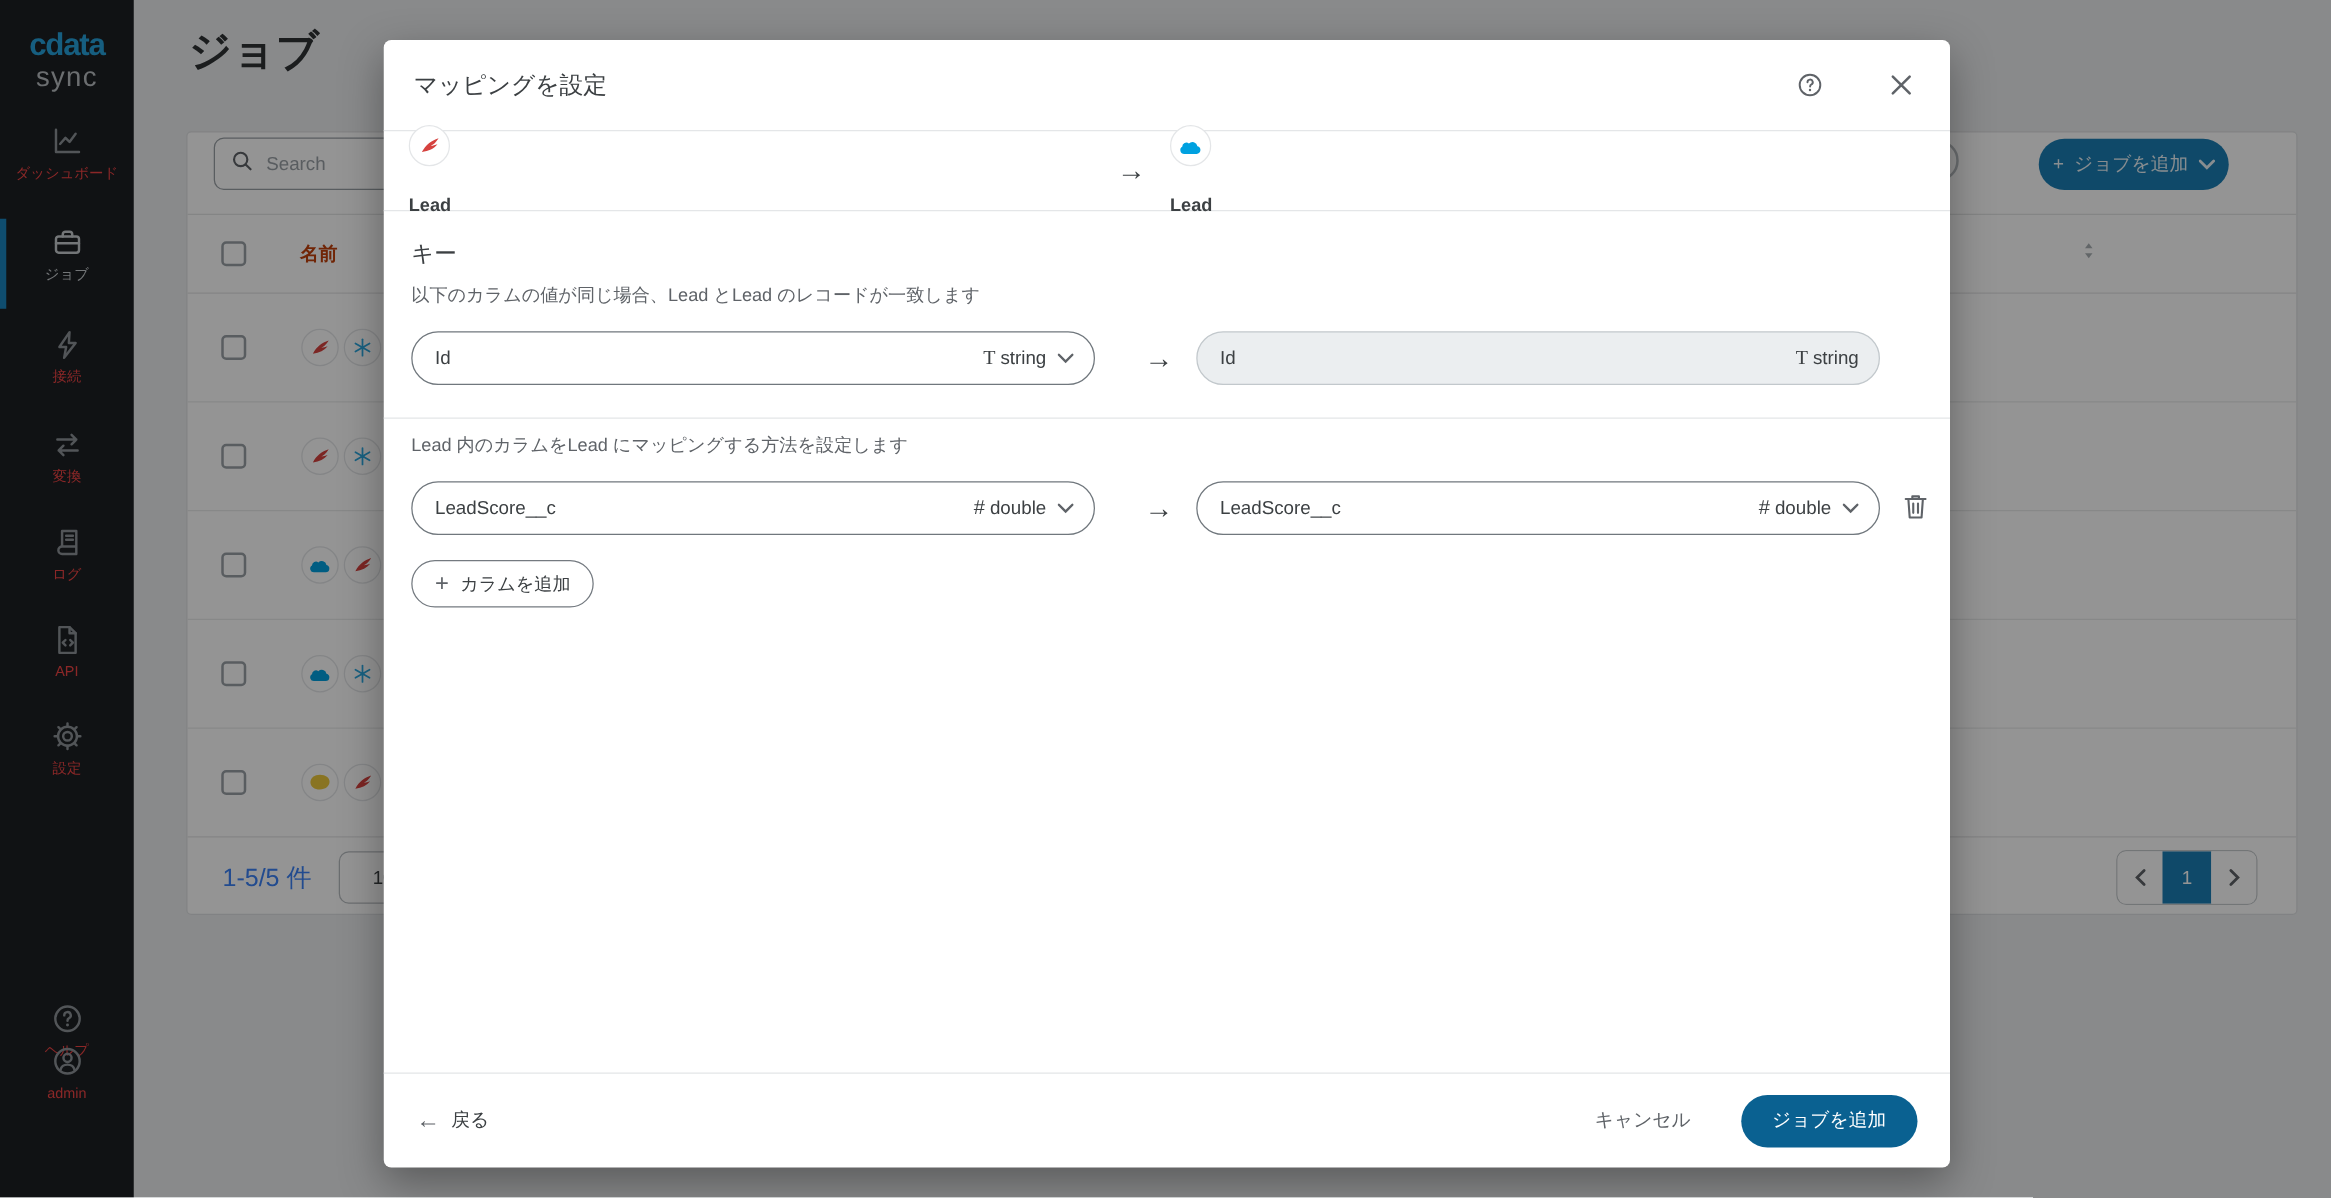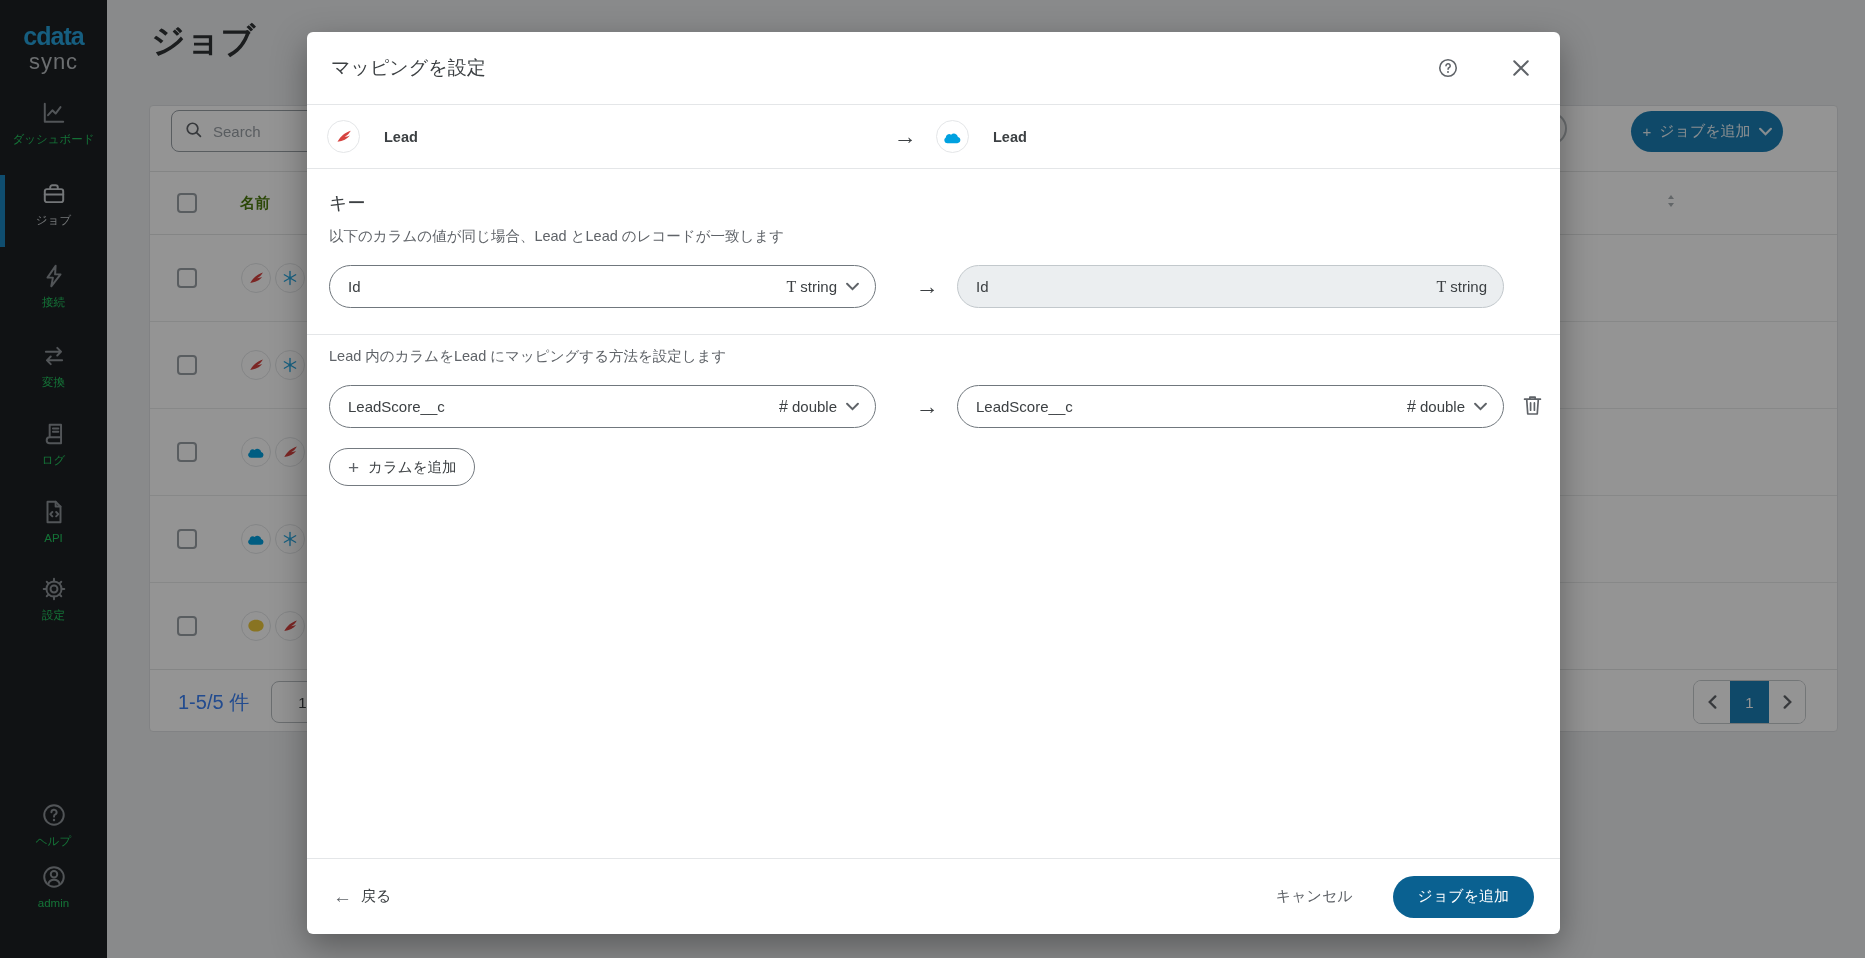--- a/index.html
+++ b/index.html
@@ -7,21 +7,21 @@
     font-family:"Liberation Sans", sans-serif; }
   .app { position:relative; width:1865px; height:958px; }
 
   
   .sidebar { position:absolute; left:0; top:0; width:107px; height:958px;
     background:#1d2024; z-index:1; }
   .logo { text-align:center; padding-top:24px; }
   .logo-brand { font-size:25px; font-weight:bold; letter-spacing:-1px; color:#27a3dc; line-height:1; }
   .logo-product { font-size:22px; font-weight:300; color:#b9bdc1; letter-spacing:1px; line-height:1.2; }
   .nav-item { position:absolute; left:0; width:107px; height:66px; text-align:center;
-    color:#22c55e; cursor:pointer; }
+    color:#ef4444; cursor:pointer; }
   .nav-item .ico { display:block; margin:0 auto 3px; width:26px; height:26px; }
   .nav-item .lbl { font-size:11.5px; }
   .nav-item.active { color:#c7cccf; }
   .nav-item.active::before { content:""; position:absolute; left:0; top:-6px; width:5px; height:72px; background:#1a86c0; }
   svg .stroked { fill:none; stroke:#8d9398; stroke-width:1.8; stroke-linecap:round; stroke-linejoin:round; }
   .active svg .stroked { stroke:#c7cccf; }
 
   
   .main { position:absolute; left:107px; top:0; right:0; bottom:0; }
   .page-title { position:absolute; left:44px; top:18px; font-size:34px; font-weight:bold; color:#2f3235; }
@@ -34,21 +34,21 @@
     font-family:"Liberation Sans", sans-serif; background:transparent; }
   .search-box input::placeholder { color:#9aa0a6; }
   .peek-circle { position:absolute; left:1384px; top:6px; width:33px; height:33px; border-radius:50%;
     border:2px solid #b9bec2; background:#fff; }
   .add-job-btn { position:absolute; left:1481px; top:5px; width:152px; height:41px; border-radius:21px;
     background:#1b7fb5; color:#eaf3f8; border:none; font-size:15px; display:flex; align-items:center;
     justify-content:center; gap:8px; cursor:pointer; font-family:"Liberation Sans", sans-serif; }
   .add-job-btn svg polyline { stroke:#eaf3f8; }
   .thead { position:relative; height:64px; border-top:1px solid #e3e5e6; border-bottom:1px solid #e3e5e6;
     display:flex; align-items:center; }
-  .th-name { font-size:15px; font-weight:bold; color:#4d7c0f; margin-left:90px; }
+  .th-name { font-size:15px; font-weight:bold; color:#c2410c; margin-left:90px; }
   .checkbox { position:absolute; left:27px; top:50%; transform:translateY(-50%);
     width:20px; height:20px; border:2px solid #9aa0a6; border-radius:4px; background:#fff; cursor:pointer; }
   .sort-ico { position:absolute; left:1516px; top:50%; transform:translateY(-50%); }
   .trow { position:relative; height:87px; border-bottom:1px solid #e9eaeb; }
   .row-icons { position:absolute; left:91px; top:50%; transform:translateY(-50%); display:flex; }
   .conn-badge { width:30px; height:30px; border-radius:50%; background:#fff; border:1px solid #e4e6e8;
     display:flex; align-items:center; justify-content:center; margin-right:4px; }
   .pag-row { position:relative; height:64px; display:flex; align-items:center; }
   .pag-range { margin-left:28px; font-size:20px; color:#3b82f6; }
   .page-size { margin-left:22px; width:92px; height:42px; border:1px solid #b9bec2; border-radius:8px;
@@ -65,21 +65,21 @@
 
   
   .overlay { position:absolute; inset:0; background:rgba(0,0,0,0.42); z-index:5; }
   .modal { position:absolute; left:307px; top:32px; width:1253px; height:902px; background:#fff;
     border-radius:6px; box-shadow:0 12px 34px rgba(0,0,0,.35); z-index:10; }
   .modal-header { height:73px; border-bottom:1px solid #e4e6e8; display:flex; align-items:center; padding:0 24px;gap:15px; }
   .modal-title { font-size:19px; color:#3c4043; flex:1; }
   .icon-btn { background:none; border:none; cursor:pointer; padding:6px; display:flex; align-items:center; }
   .help-btn { margin-right:26px; }
   .endpoint-row { height:64px; border-bottom:1px solid #e4e6e8; position:relative; display:flex; align-items:center; }
-  .ep { display:flex; align-items:center; gap:24px; }
+  .ep { display:flex; align-items:center; gap:24px;flex-direction:column; }
   .ep-src { margin-left:20px; }
   .ep-dst { position:absolute; left:629px; }
   .ep-badge { width:33px; height:33px; border-radius:50%; border:1px solid #e4e6e8; background:#fff;
     display:flex; align-items:center; justify-content:center; }
   .ep-name { font-size:14.5px; font-weight:bold; color:#3c4043; }
   .row-arrow { position:absolute; left:586px; font-size:23px; color:#3c4043; width:24px; text-align:center; }
   .section { position:relative; padding:0 22px; }
   .key-section { border-bottom:1px solid #e4e6e8; padding-bottom:26px; }
   .sec-title { font-size:18px; color:#3c4043; padding-top:22px; }
   .sec-desc { font-size:14.5px; color:#5f6368; margin-top:12px; }
@@ -194,21 +194,21 @@
       <span class="ico">
         <svg width="26" height="26" viewBox="0 0 24 24">
             <circle class="stroked" cx="12" cy="12" r="9"></circle>
             <path class="stroked" d="M9.6 9.5a2.4 2.4 0 1 1 3.3 2.2c-.8.35-.9 1-.9 1.8"></path>
             <circle cx="12" cy="16.6" r="1.1" fill="#8d9398"></circle>
           </svg>
       </span>
       <span class="lbl">ヘルプ</span>
     </div>
 
-    <div class="nav-item" style="top:864px">
+    <div class="nav-item" style="top:836px">
       <span class="ico">
         <svg width="26" height="26" viewBox="0 0 24 24">
             <circle class="stroked" cx="12" cy="12" r="9"></circle>
             <circle class="stroked" cx="12" cy="9.5" r="3"></circle>
             <path class="stroked" d="M6.8 18.5c.6-2.6 2.7-4 5.2-4s4.6 1.4 5.2 4"></path>
           </svg>
       </span>
       <span class="lbl">admin</span>
     </div>
   </nav>

